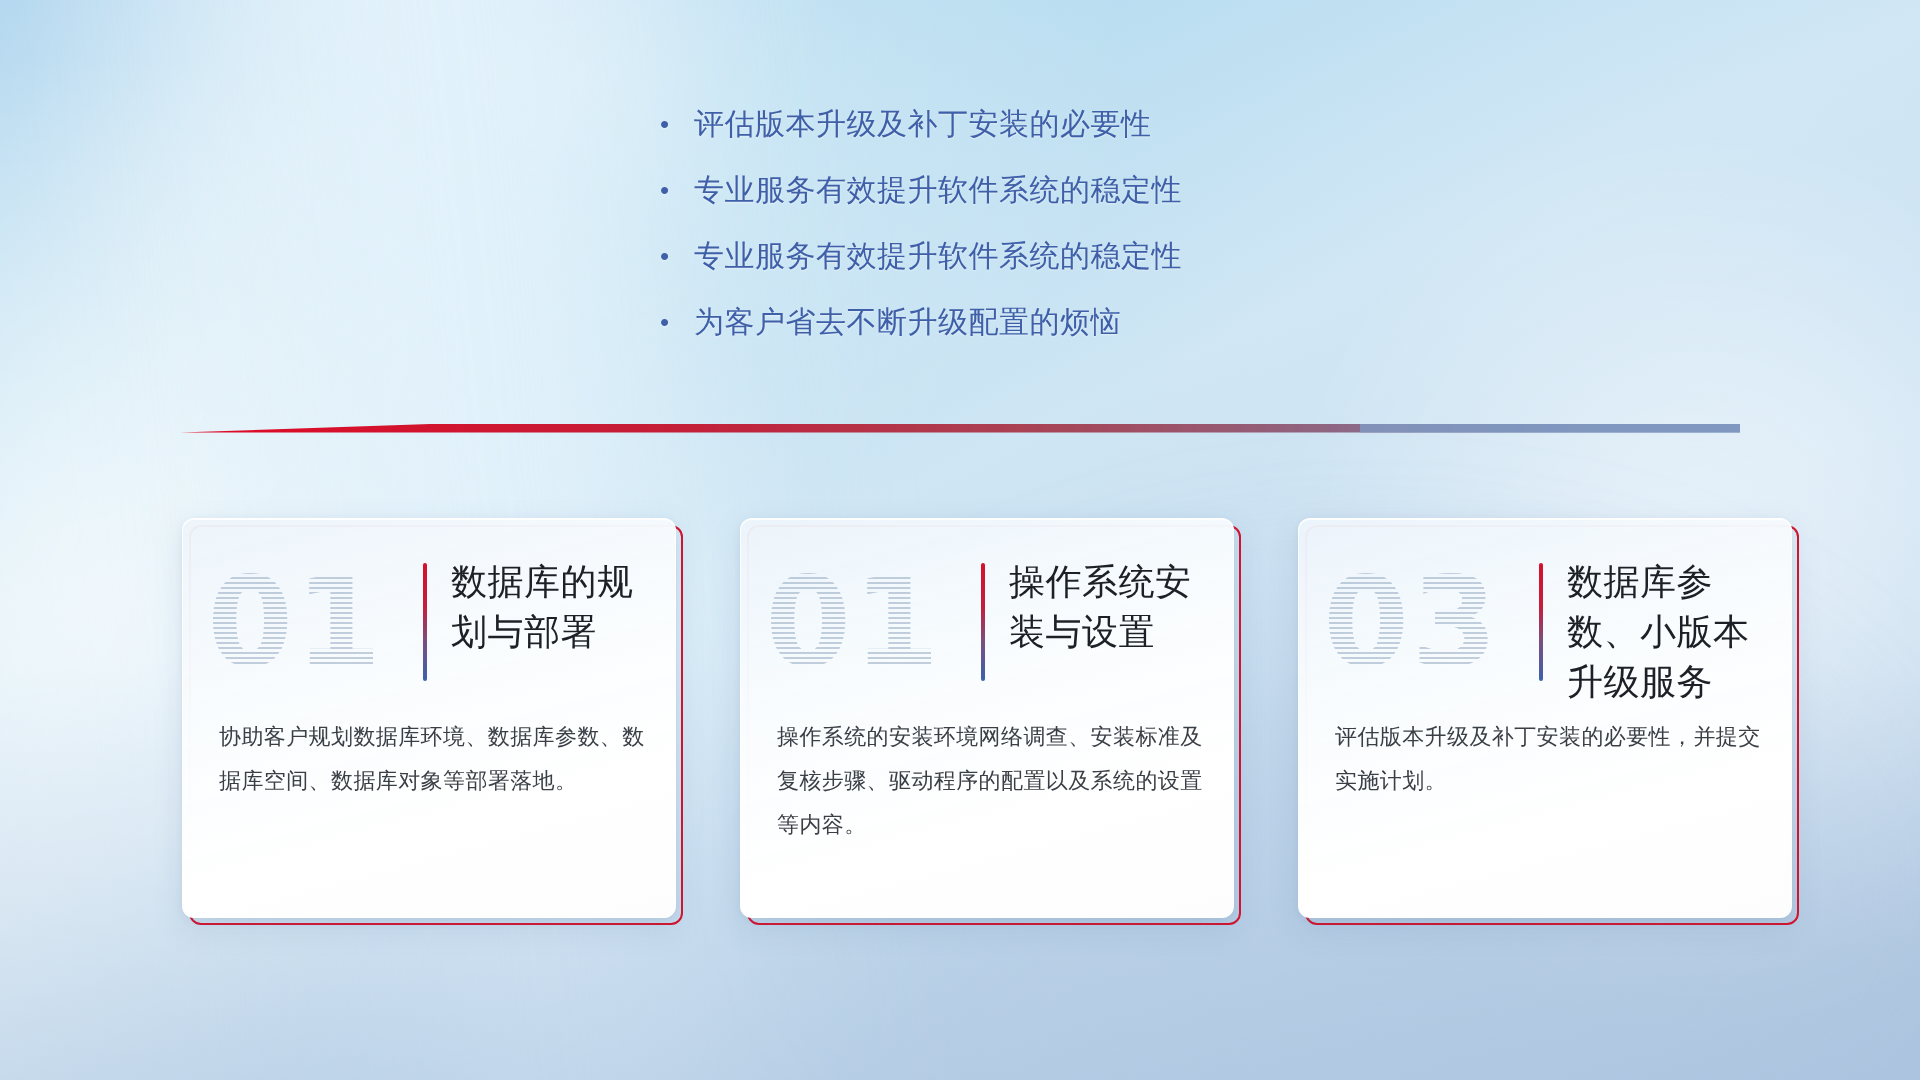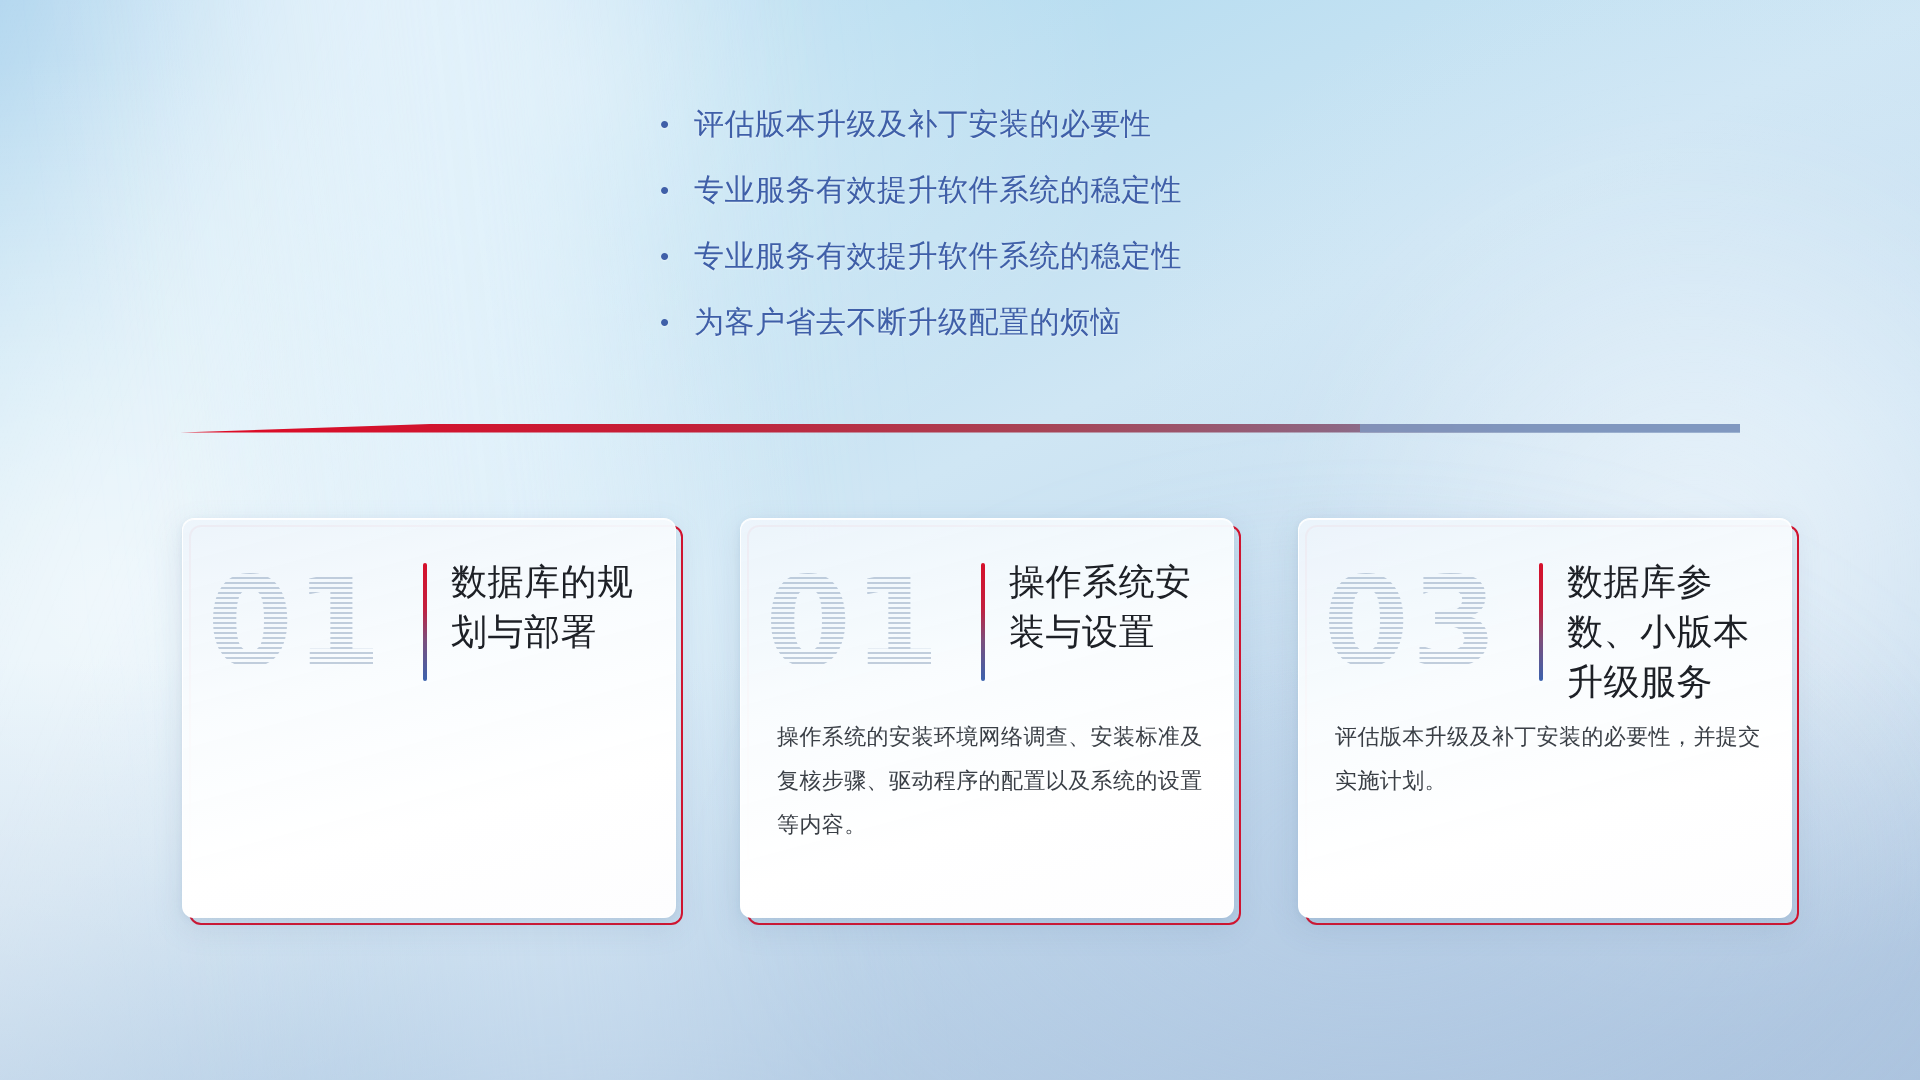--- a/index.html
+++ b/index.html
@@ -277,20 +277,21 @@
     <div class="card-shell">
       <div class="card-accent"></div>
       <div class="card">
         <div class="card-num">
           <div class="card-num-text">01</div>
         </div>
         <div class="card-head">
           <span class="head-bar"></span>
           <span class="card-title">数据库的规划与部署</span>
         </div>
+        <div class="card-body">协助客户规划数据库环境、数据库参数、数据库空间、数据库对象等部署落地。</div>
       </div>
     </div>
 
     <div class="card-shell">
       <div class="card-accent"></div>
       <div class="card">
         <div class="card-num">
           <div class="card-num-text">01</div>
         </div>
         <div class="card-head">

